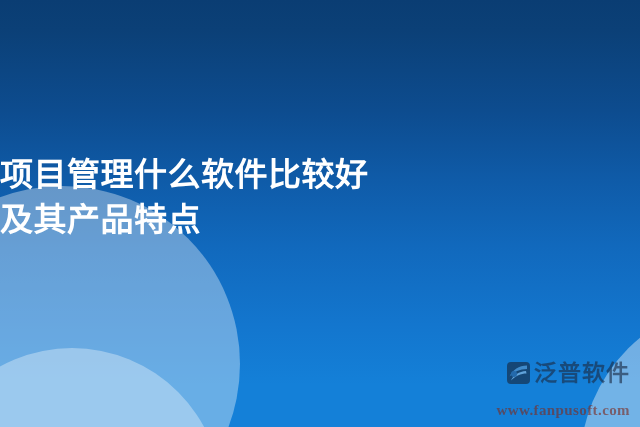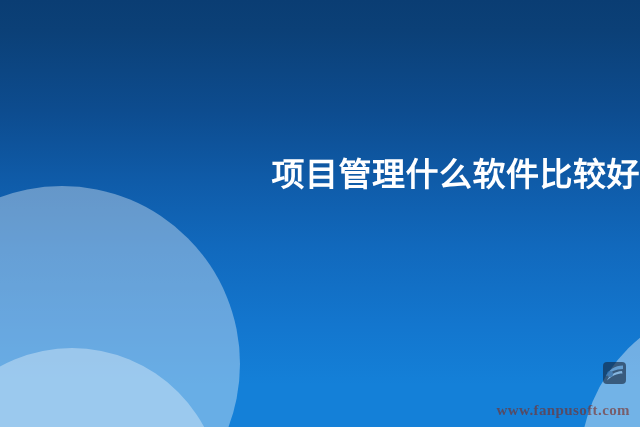--- a/index.html
+++ b/index.html
@@ -67,21 +67,21 @@
     height: 330px;
     background: rgba(255, 255, 255, 0.40);
   }
 
   
   .title-block {
     position: absolute;
     left: 0;
     top: 152px;
     width: 640px;
-    text-align: right;
+    text-align: left;
     z-index: 5;
   }
 
   .title-line {
     display: block;
     color: #ffffff;
     font-size: 33px;
     line-height: 45px;
     font-weight: bold;
     letter-spacing: 0.5px;
@@ -139,27 +139,29 @@
 <div id="stage">
 
   <div class="bg-gradient"></div>
 
   <div class="deco circle-left-large"></div>
   <div class="deco circle-bottom-light"></div>
   <div class="deco circle-right-arc"></div>
 
   <div class="title-block">
     <span class="title-line">项目管理什么软件比较好</span>
+    <span class="title-line">及其产品特点</span>
   </div>
 
   <div class="watermark">
     <div class="wm-row">
       <svg class="wm-mark" viewBox="0 0 54 48" aria-hidden="true">
         <path d="M14 2 H44 a8 8 0 0 1 8 8 V38 a8 8 0 0 1 -8 8 H14 a8 8 0 0 1 -8 -8 V10 a8 8 0 0 1 8 -8 Z" fill="#16263d"></path>
         <path d="M46 9 C30 9 17 18 11 31 C19 22 32 16 46 16 Z" fill="#5b92c4"></path>
         <path d="M44 20 C30 21 19 28 14 39 C23 30 34 25 45 25 Z" fill="#8fb9dc"></path>
         <circle cx="20" cy="26" r="6" fill="#2f5f93"></circle>
       </svg>
+      <span class="wm-brand">泛普软件</span>
     </div>
     <div class="wm-url">www.fanpusoft.com</div>
   </div>
 
 </div>
 
 </body></html>

